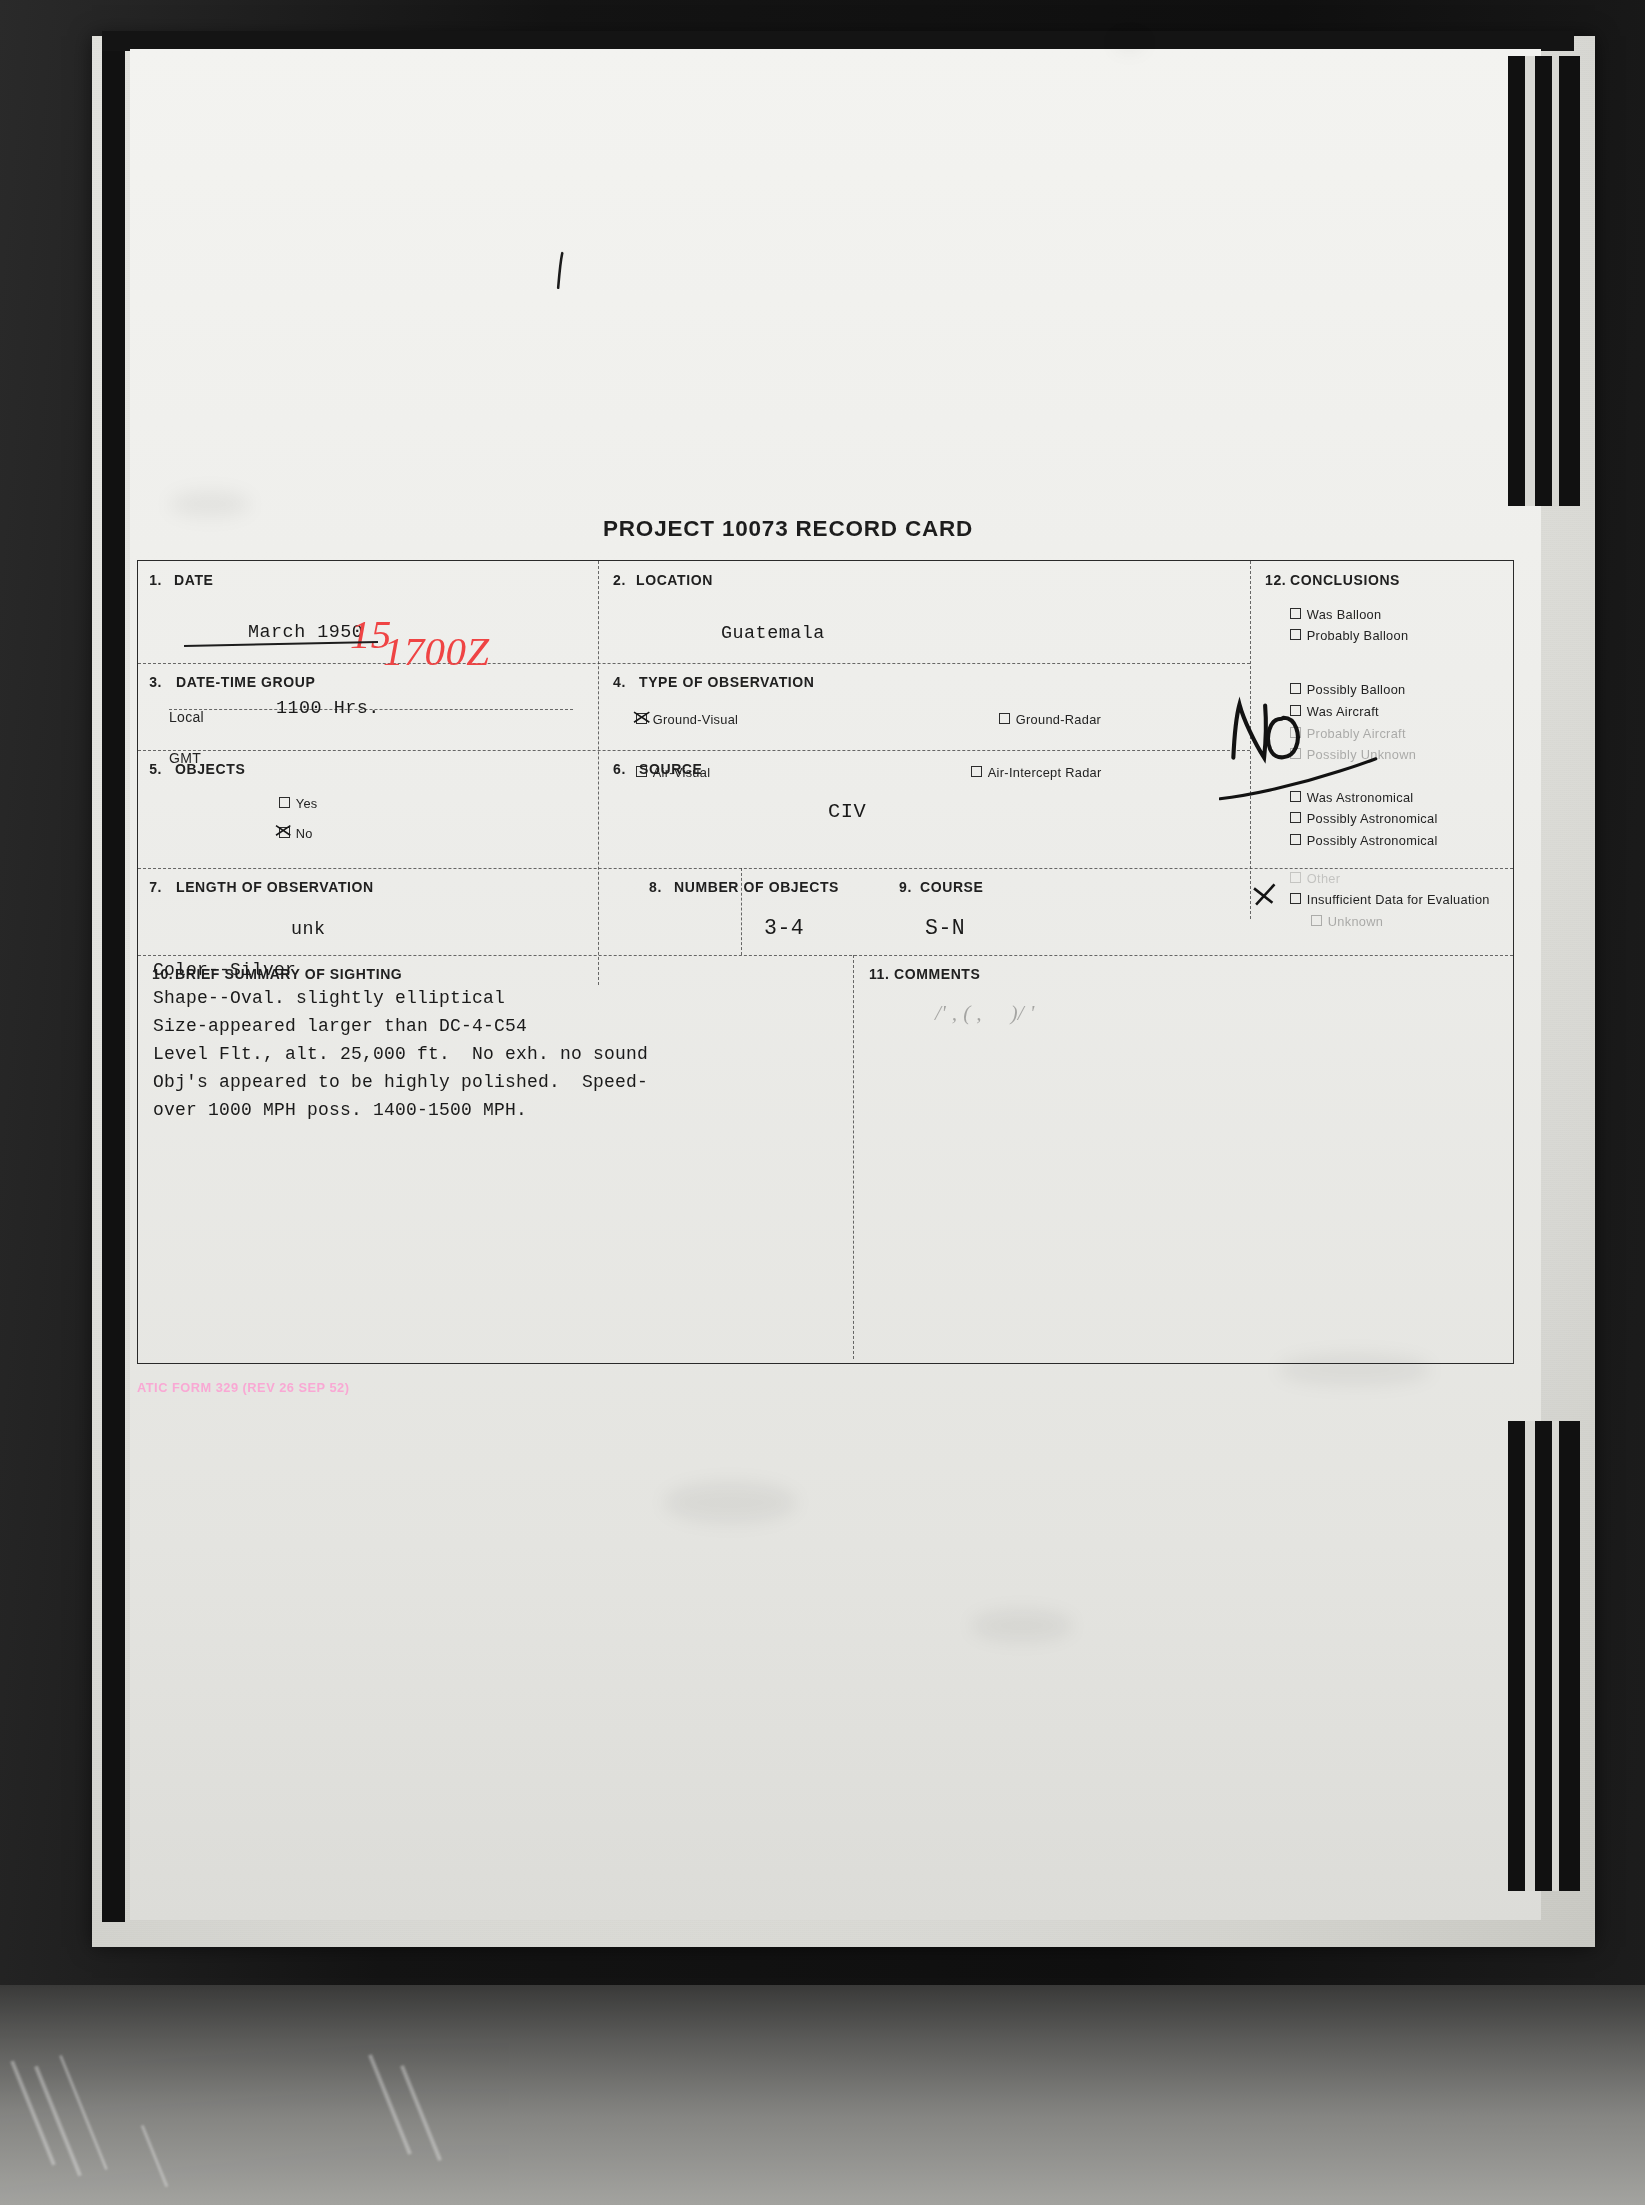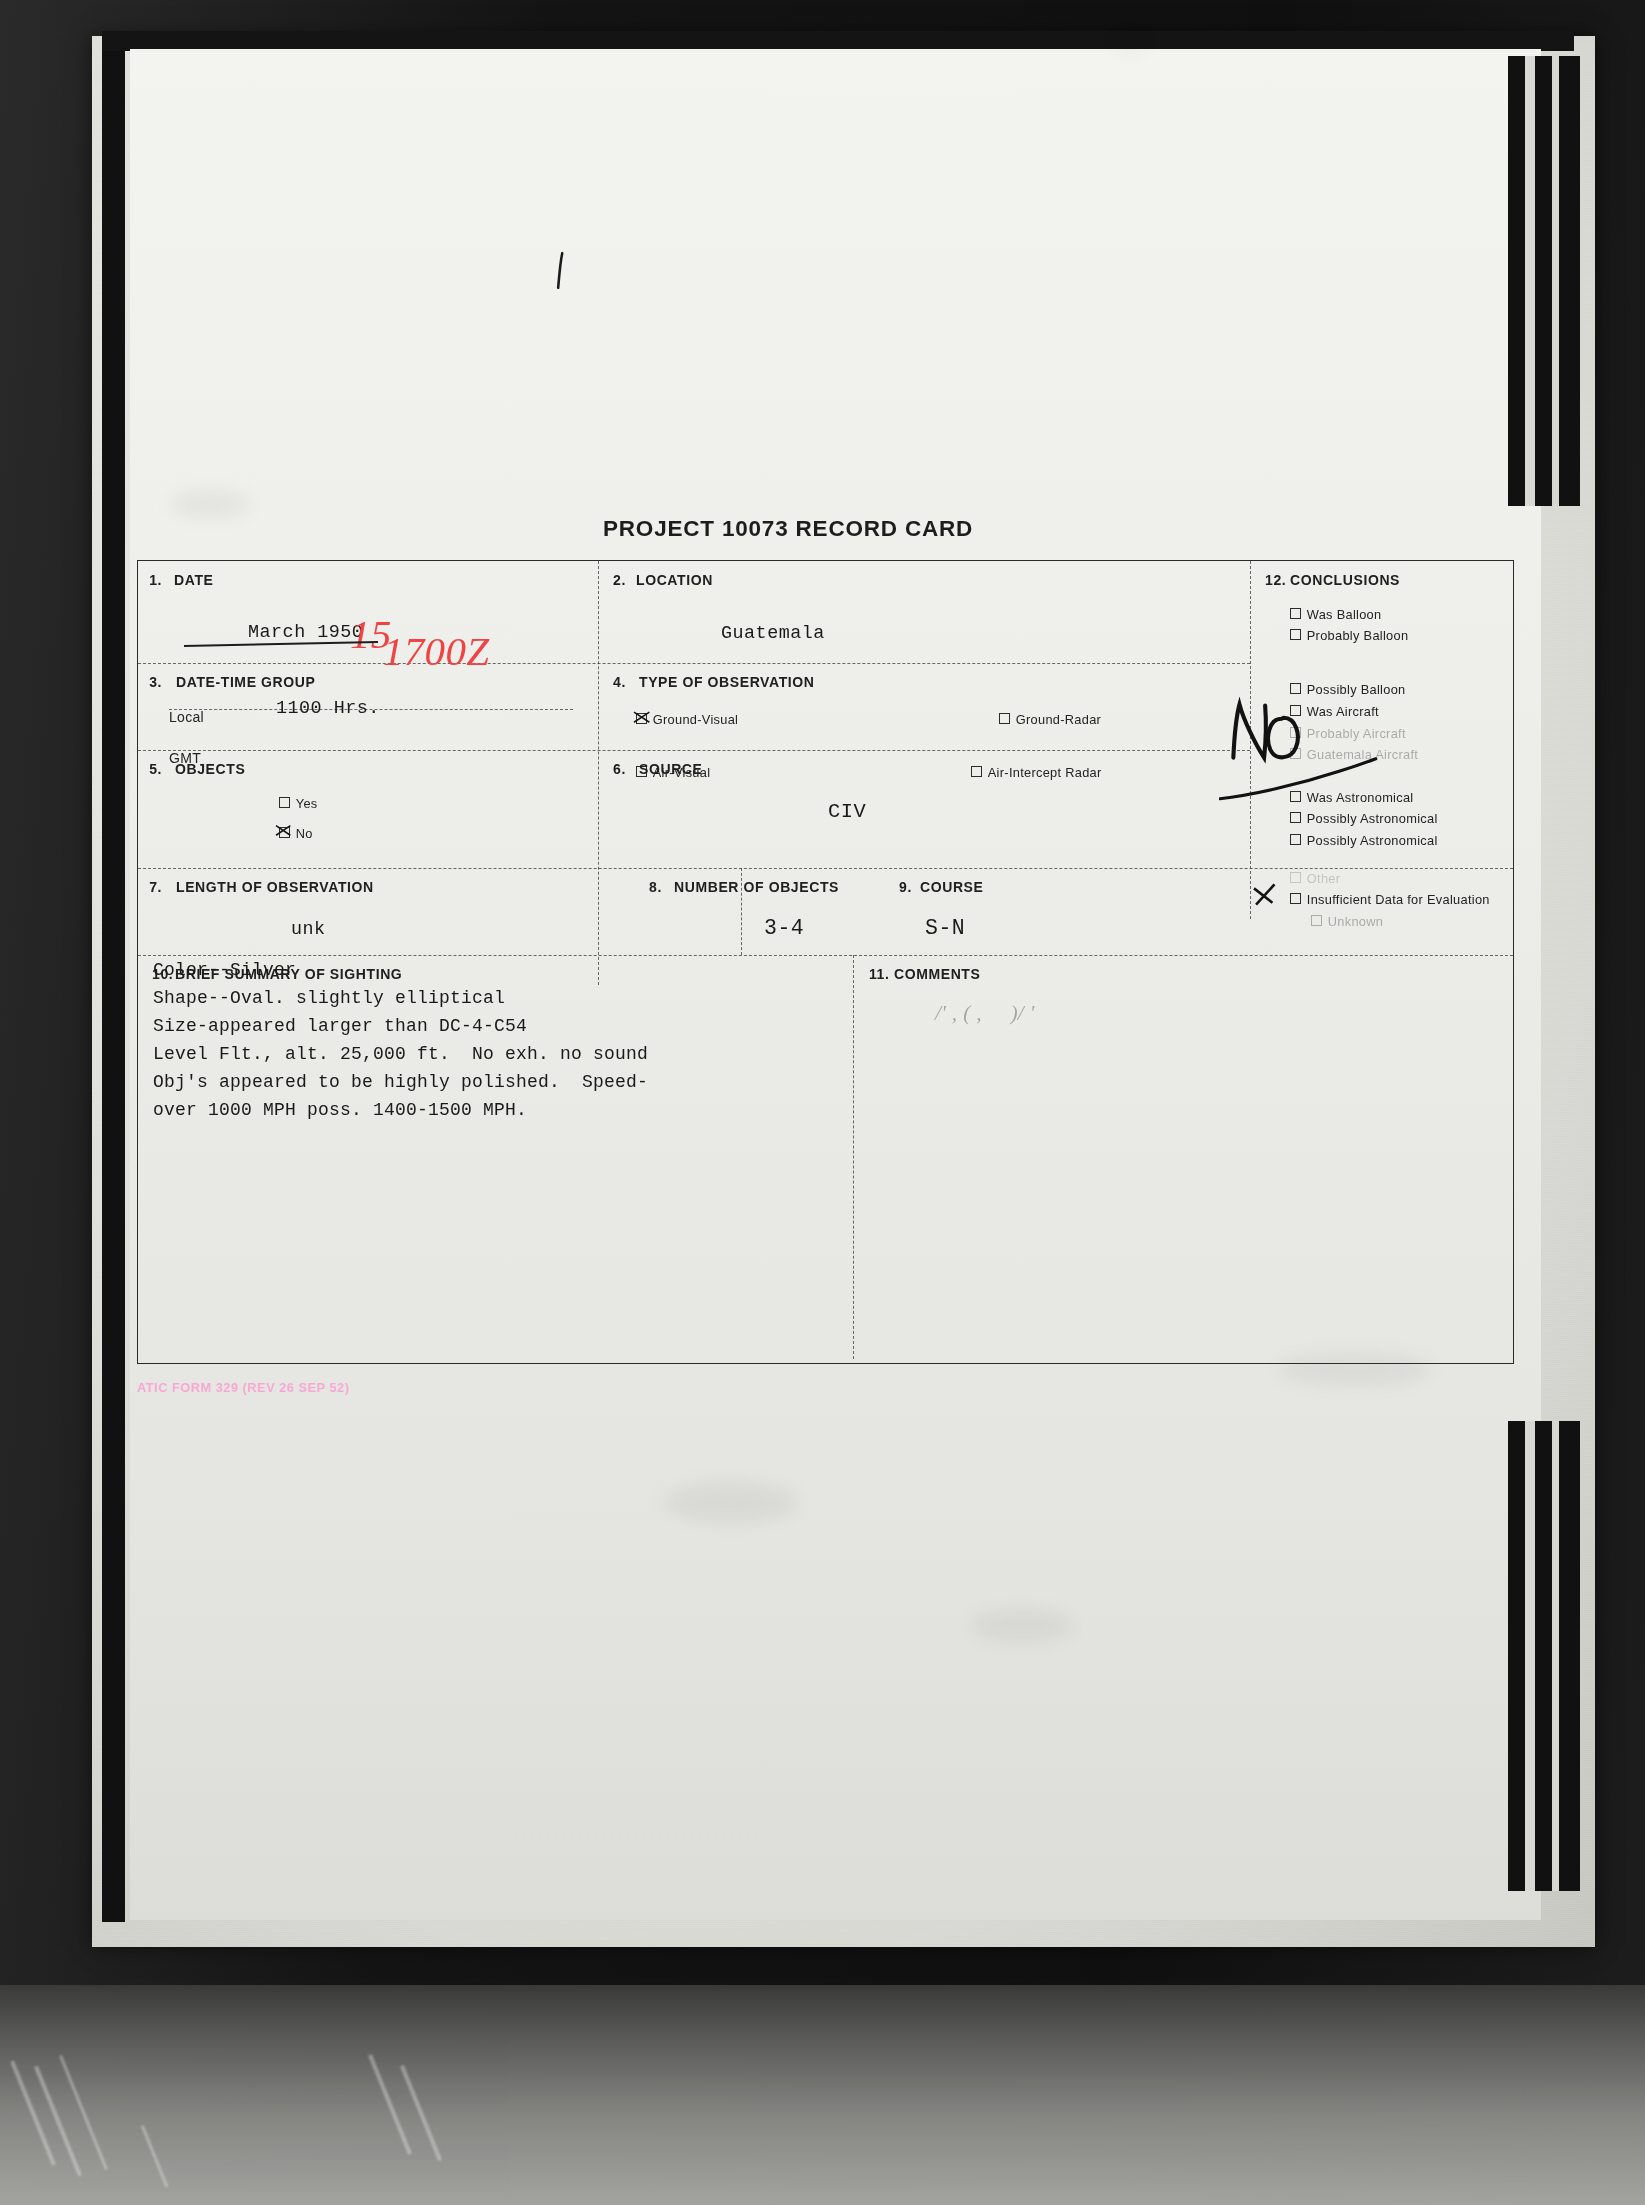--- a/index.html
+++ b/index.html
@@ -340,21 +340,21 @@
       <span class="box"></span><span>Possibly Balloon</span>
     </div>
 
     <div class="opt" style="left:1152px;top:143px;">
       <span class="box"></span><span>Was Aircraft</span>
     </div>
     <div class="opt faint" style="left:1152px;top:165px;">
       <span class="box"></span><span>Probably Aircraft</span>
     </div>
     <div class="opt faint" style="left:1152px;top:186px;">
-      <span class="box"></span><span>Guatemala Aircraft</span>
+      <span class="box"></span><span>Possibly Unknown</span>
     </div>
 
     <div class="opt" style="left:1152px;top:229px;">
       <span class="box"></span><span>Was Astronomical</span>
     </div>
     <div class="opt" style="left:1152px;top:250px;">
       <span class="box"></span><span>Possibly Astronomical</span>
     </div>
     <div class="opt" style="left:1152px;top:272px;">
       <span class="box"></span><span>Possibly Astronomical</span>

